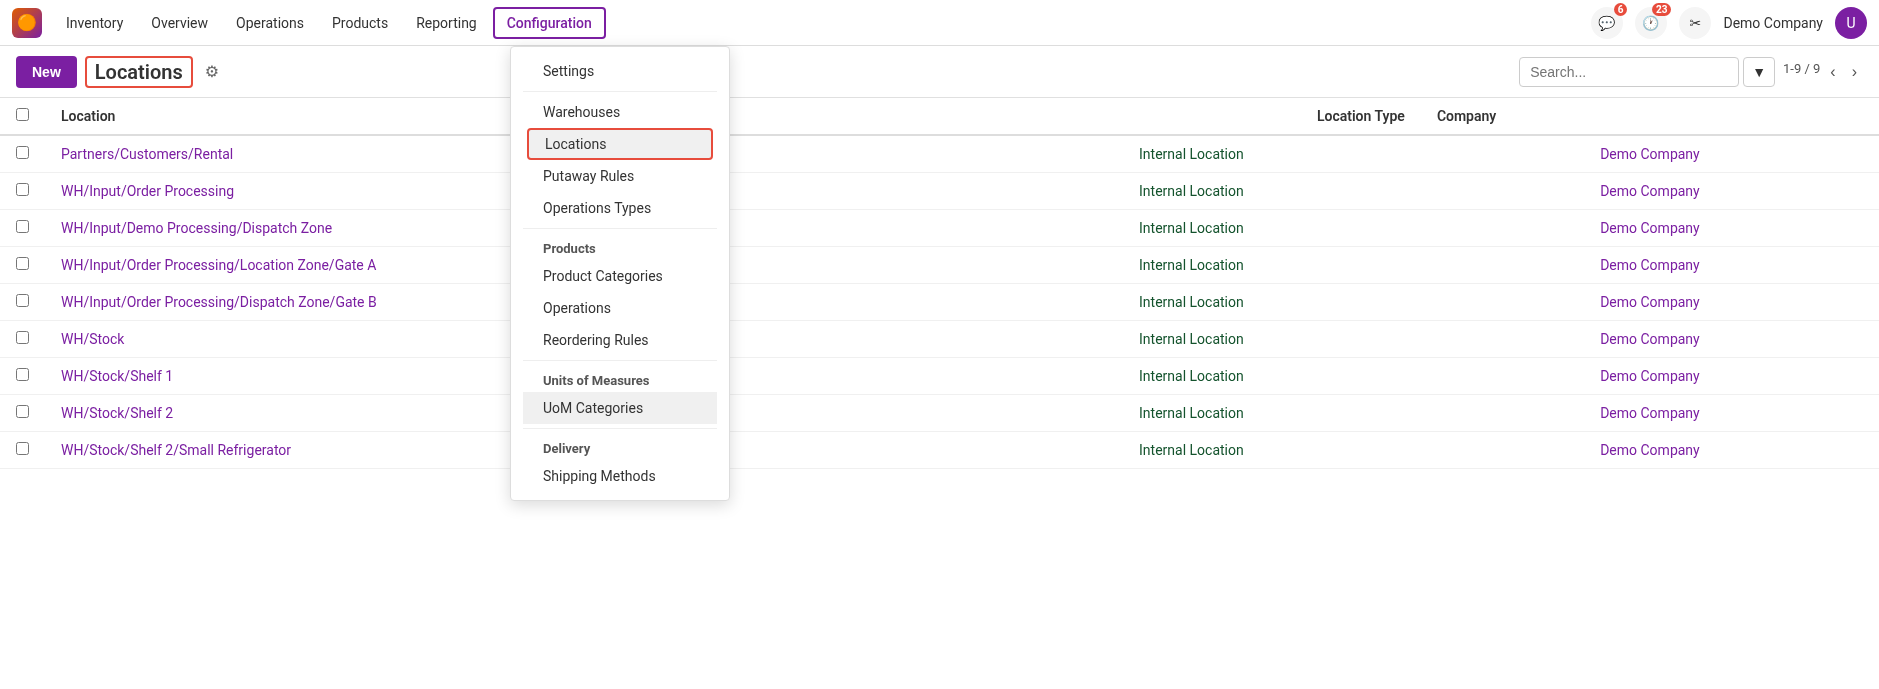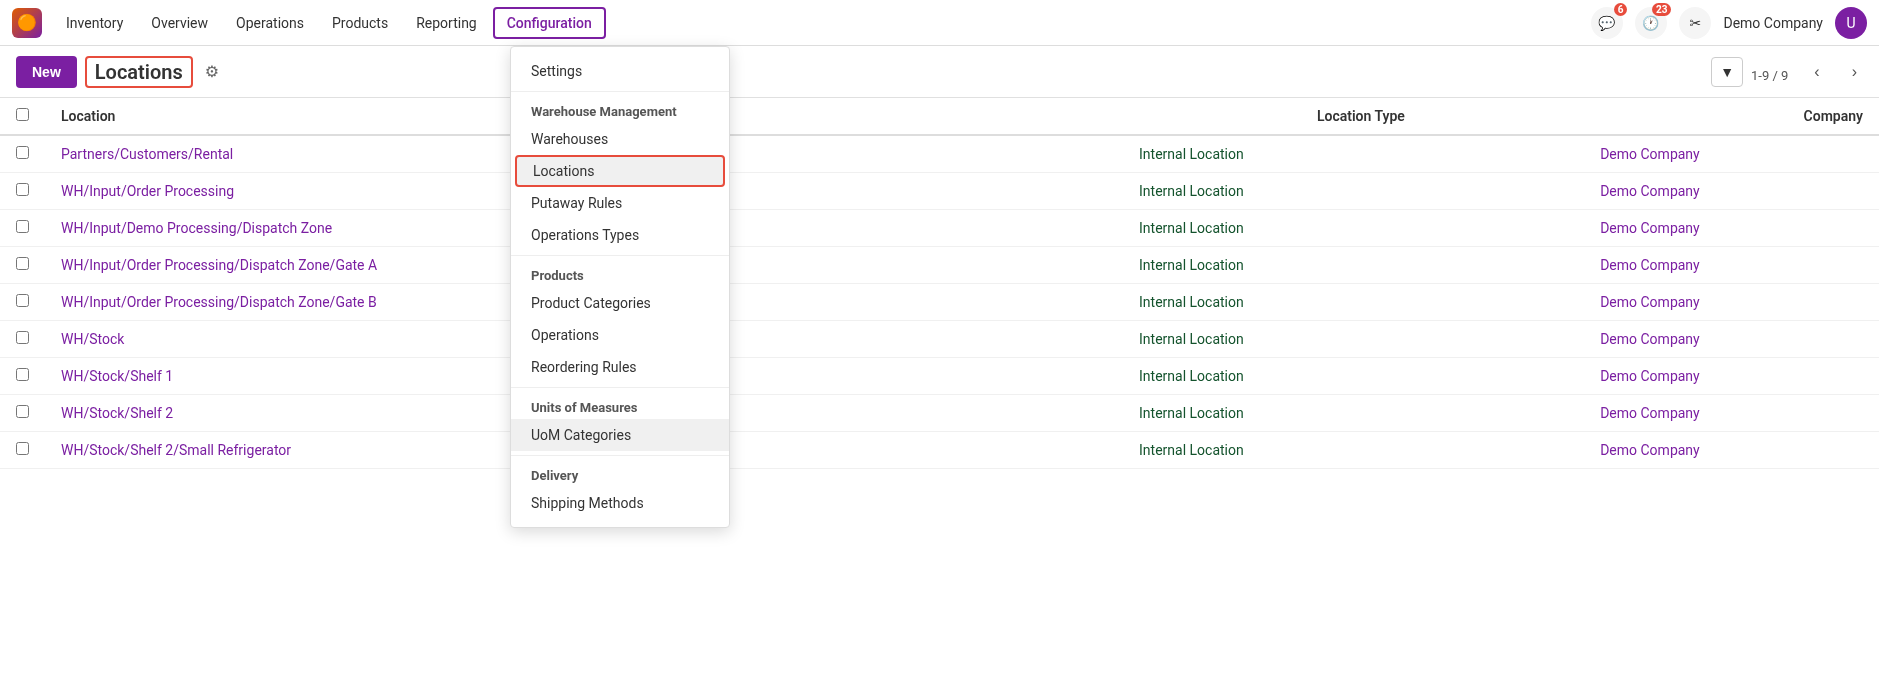--- a/index.html
+++ b/index.html
@@ -65,21 +65,21 @@
     }
     .search-input {
       border: 1px solid #ccc; border-radius: 4px;
       padding: 6px 10px; font-size: 14px; width: 220px; color: #999;
     }
     .search-dropdown {
       border: 1px solid #ccc; border-radius: 4px;
       background: #fff; padding: 6px 8px; cursor: pointer;
     }
     .pagination {
-      display: flex; align-items: flex-end; gap: 20px;
+      display: flex; align-items: flex-start; gap: 4px;
       font-size: 13px; color: #555;
     }
     .pag-btn {
       border: none; background: none; cursor: pointer;
       font-size: 16px; color: #555; padding: 2px 6px;
     }
 
     
     .table-wrap { overflow: auto; }
     table { width: 100%; border-collapse: collapse; }
@@ -87,30 +87,30 @@
     th {
       padding: 10px 16px; text-align: left; font-weight: 600;
       font-size: 14px; color: #333; white-space: nowrap;
     }
     td {
       padding: 10px 16px; font-size: 14px; border-bottom: 1px solid #f0f0f0;
     }
     .col-check { width: 40px; }
     .col-location { width: 50%; }
     .col-type { width: 25%; text-align: right; }
-    .col-company { width: 25%; text-align: right; }
+    .col-company { width: 25%; text-align: left; }
     .link-text { color: #7b1fa2; cursor: pointer; }
     .type-link { color: #14532d; cursor: pointer; }
     .company-link { color: #7b1fa2; cursor: pointer; }
     .dropdown-menu {
       position: fixed; top: 46px; left: 510px;
       background: #fff; border: 1px solid #ddd; border-radius: 4px;
       box-shadow: 0 4px 16px rgba(0,0,0,0.15);
       min-width: 220px; z-index: 1000;
-      padding: 8px 0;
+      padding: 8px 12px;
     }
     .menu-item {
       padding: 8px 20px; cursor: pointer; font-size: 14px; color: #333;
     }
     .menu-item.highlighted {
       background: #f0f0f0;
       border: 2px solid #e74c3c; margin: 0 4px; padding: 6px 16px; border-radius: 4px;
       color: #333;
     }
     .menu-section-header {
@@ -145,20 +145,21 @@
     <div class="topnav-avatar">U</div>
   </div>
 </nav>
 
 <div class="toolbar">
   <button class="btn-new">New</button>
   <span class="page-title">Locations</span>
   <span class="gear-icon">⚙</span>
 
   <div class="search-box">
+    <input class="search-input" type="text" placeholder="Search..." style="">
     <div class="search-dropdown">▼</div>
   </div>
 
   <div class="pagination">
     <span>1-9 / 9</span>
     <button class="pag-btn">‹</button>
     <button class="pag-btn">›</button>
   </div>
 </div>
 
@@ -188,21 +189,21 @@
       <td class="col-company" style="text-align:center;"><span class="company-link">Demo Company</span></td>
     </tr>
         <tr>
       <td class="col-check"><input type="checkbox" style=""></td>
       <td class="col-location"><span class="link-text">WH/Input/Demo Processing/Dispatch Zone</span></td>
       <td class="col-type" style="text-align:center;"><span class="type-link">Internal Location</span></td>
       <td class="col-company" style="text-align:center;"><span class="company-link">Demo Company</span></td>
     </tr>
         <tr>
       <td class="col-check"><input type="checkbox" style=""></td>
-      <td class="col-location"><span class="link-text">WH/Input/Order Processing/Dispatch Zone/Gate A</span></td>
+      <td class="col-location"><span class="link-text">WH/Input/Order Processing/Location Zone/Gate A</span></td>
       <td class="col-type" style="text-align:center;"><span class="type-link">Internal Location</span></td>
       <td class="col-company" style="text-align:center;"><span class="company-link">Demo Company</span></td>
     </tr>
         <tr>
       <td class="col-check"><input type="checkbox" style=""></td>
       <td class="col-location"><span class="link-text">WH/Input/Order Processing/Dispatch Zone/Gate B</span></td>
       <td class="col-type" style="text-align:center;"><span class="type-link">Internal Location</span></td>
       <td class="col-company" style="text-align:center;"><span class="company-link">Demo Company</span></td>
     </tr>
         <tr>
@@ -229,21 +230,20 @@
       <td class="col-type" style="text-align:center;"><span class="type-link">Internal Location</span></td>
       <td class="col-company" style="text-align:center;"><span class="company-link">Demo Company</span></td>
     </tr>
       </tbody>
   </table>
 </div>
 
 <div class="dropdown-menu">
   <div class="menu-item">Settings</div>
   <hr class="menu-divider">
-  <div class="menu-section-header">Warehouse Management</div>
   <div class="menu-item">Warehouses</div>
   <div class="menu-item highlighted">Locations</div>
   <div class="menu-item">Putaway Rules</div>
   <div class="menu-item">Operations Types</div>
   <hr class="menu-divider">
   <div class="menu-section-header">Products</div>
   <div class="menu-item">Product Categories</div>
   <div class="menu-item">Operations</div>
   <div class="menu-item">Reordering Rules</div>
   <hr class="menu-divider">

